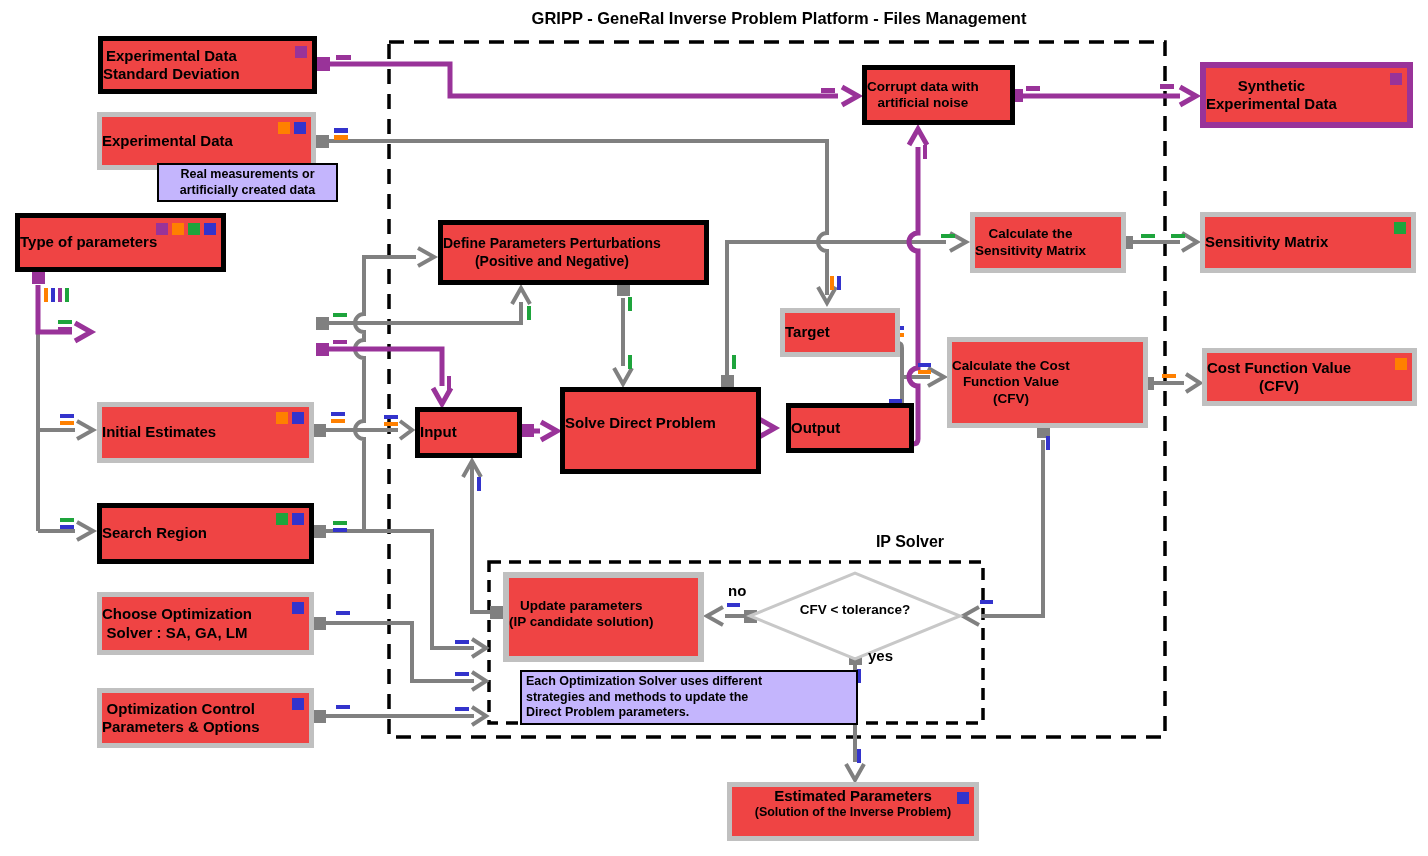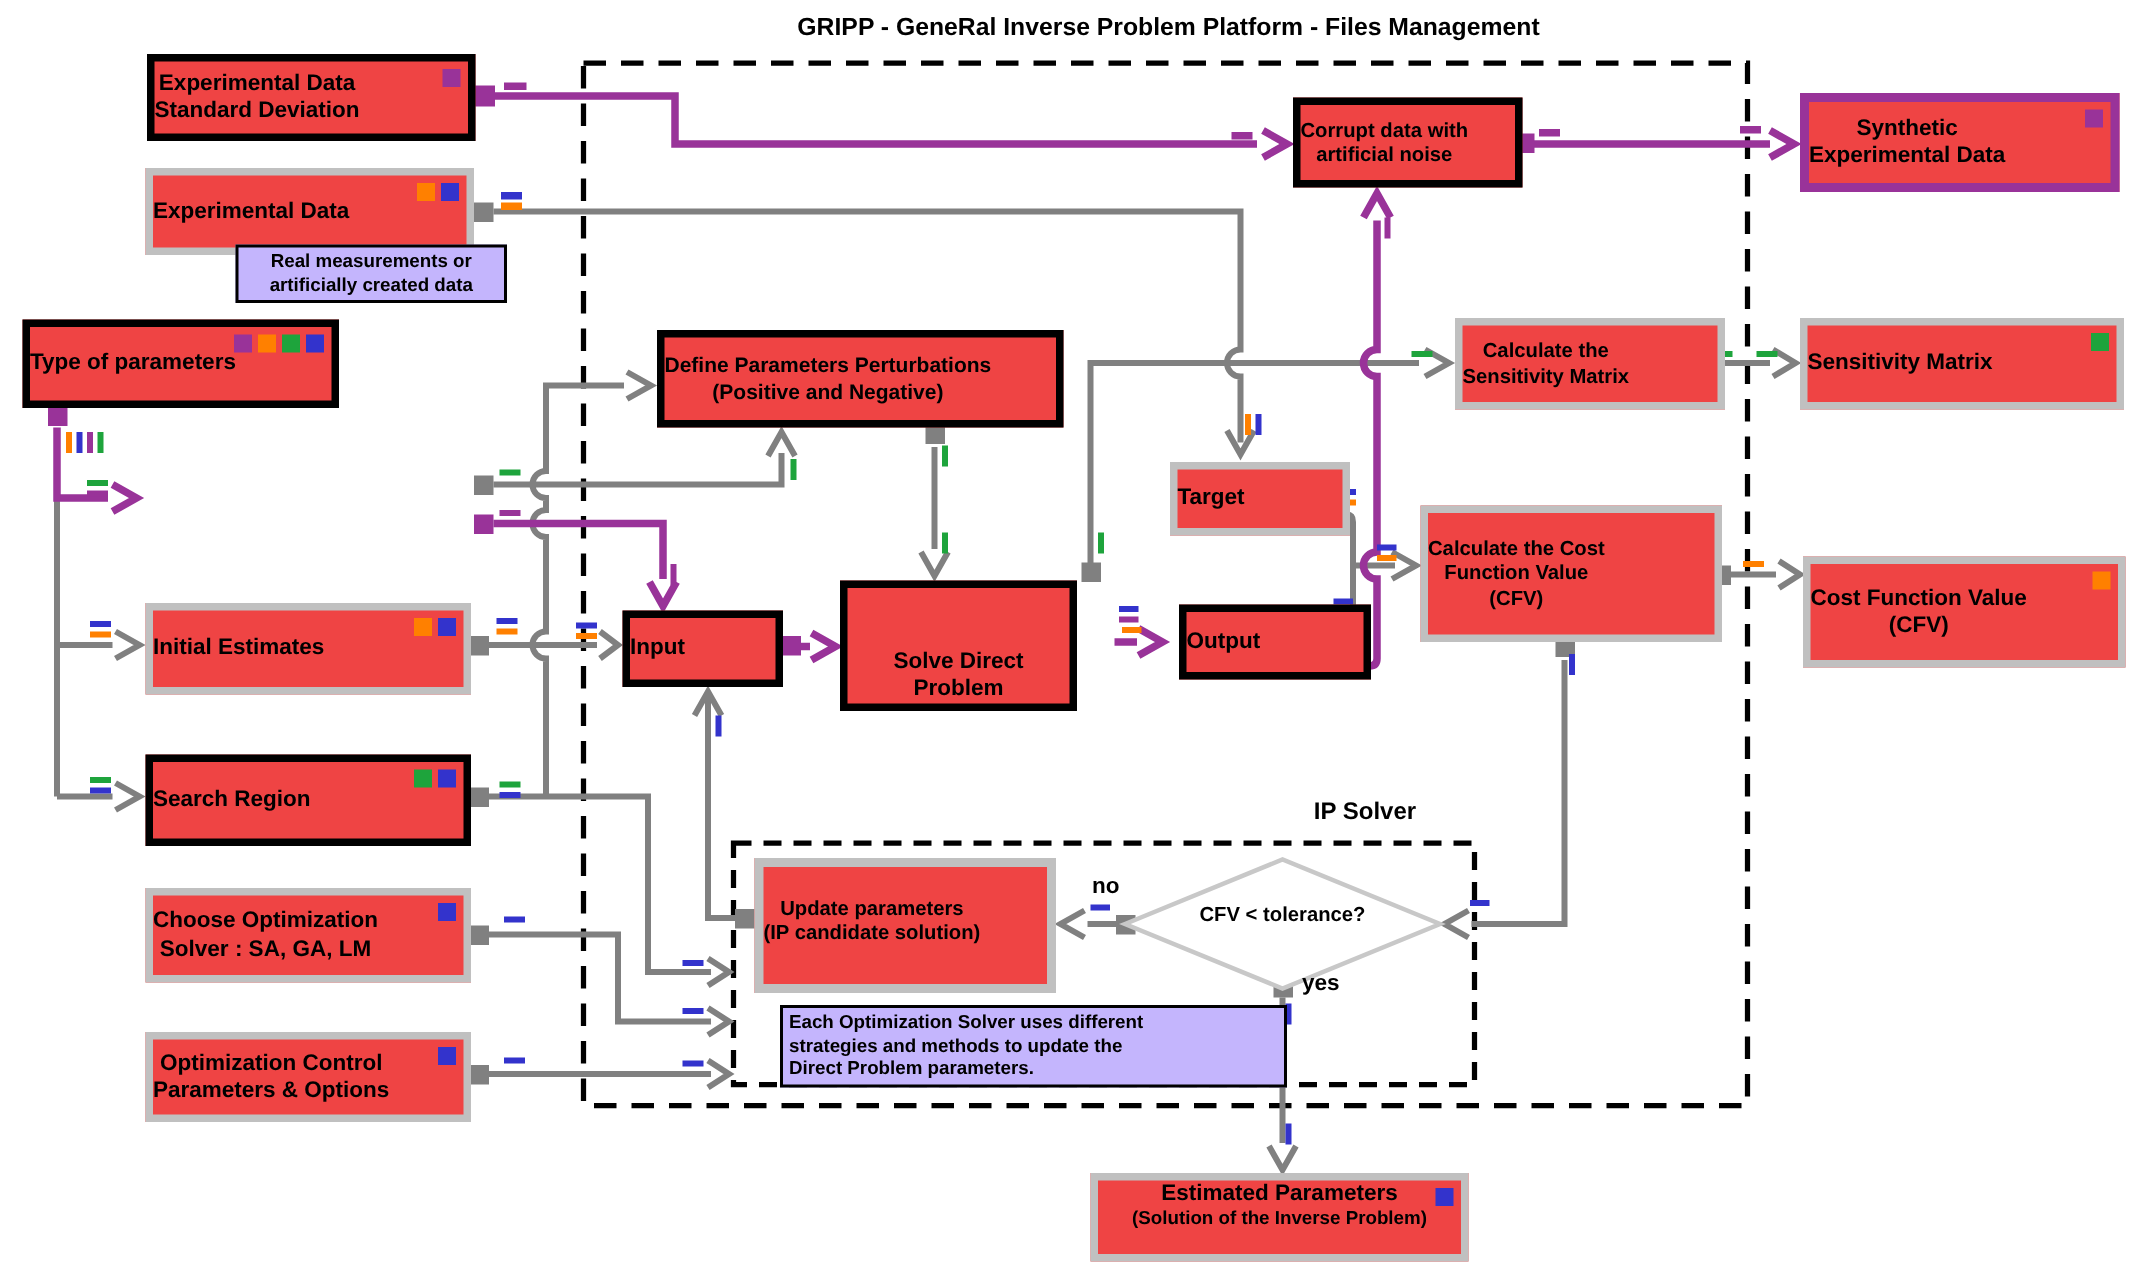--- a/index.html
+++ b/index.html
@@ -259,27 +259,27 @@
 <div class="box b-black fs135" style="left:862px;top:65px;width:153px;height:60px;">
   <span class="lbl">Corrupt data with
 artificial noise</span>
 </div>
 <div class="box b-gray fs15" style="left:780px;top:308px;width:120px;height:49px;">
   <span class="lbl">Target</span>
 </div>
 <div class="box b-black fs15" style="left:415px;top:407px;width:107px;height:51px;">
   <span class="lbl">Input</span>
 </div>
-<div class="box b-black fs15" style="left:560px;top:387px;width:158px;height:87px;align-items:flex-start;padding-top:40px;">
+<div class="box b-black fs15" style="left:560px;top:387px;width:201px;height:87px;align-items:flex-start;padding-top:22px;">
   <span class="lbl">Solve Direct Problem</span>
 </div>
 <div class="box b-black fs15" style="left:786px;top:403px;width:128px;height:50px;">
   <span class="lbl">Output</span>
 </div>
-<div class="box b-gray fs135" style="left:970px;top:212px;width:180px;height:61px;">
+<div class="box b-gray fs135" style="left:970px;top:212px;width:156px;height:61px;">
   <span class="lbl">Calculate the
 Sensitivity Matrix</span>
 </div>
 <div class="box b-gray fs135" style="left:947px;top:337px;width:201px;height:91px;">
   <span class="lbl">Calculate the Cost
 Function Value
 (CFV)</span>
 </div>
 <div class="box b-gray6 fs135" style="left:503px;top:572px;width:201px;height:90px;align-items:flex-start;padding-top:20px;">
   <span class="lbl">Update parameters
@@ -295,21 +295,21 @@
   <span class="sqrow">
         <i class="sq sq-purple"></i>
       </span>
 </div>
 <div class="box b-gray fs15" style="left:1200px;top:212px;width:216px;height:61px;">
   <span class="lbl">Sensitivity Matrix</span>
   <span class="sqrow">
         <i class="sq sq-green"></i>
       </span>
 </div>
-<div class="box b-gray fs15" style="left:1202px;top:371px;width:215px;height:74px;">
+<div class="box b-gray fs15" style="left:1202px;top:348px;width:215px;height:58px;">
   <span class="lbl">Cost Function Value
 (CFV)</span>
   <span class="sqrow">
         <i class="sq sq-orange"></i>
       </span>
 </div>
 
 <div class="box b-gray" style="left:727px;top:782px;width:252px;height:59px;flex-direction:column;">
   <span class="fs15">Estimated Parameters</span>
   <span class="fs125">(Solution of the Inverse Problem)</span>

